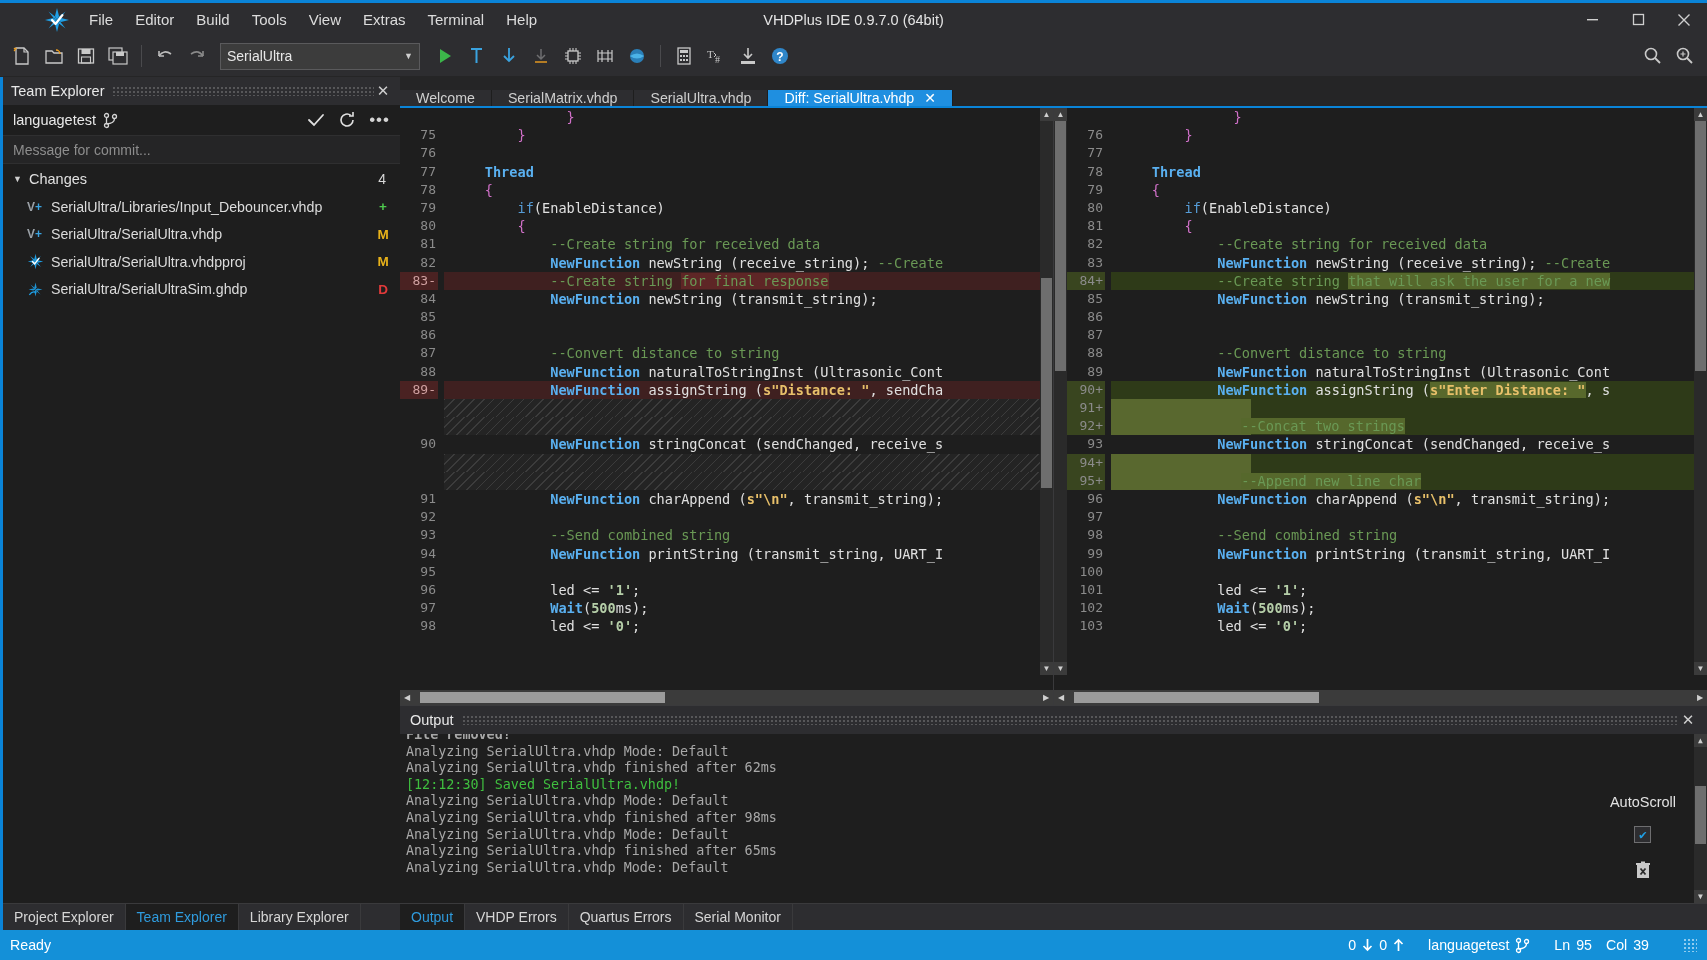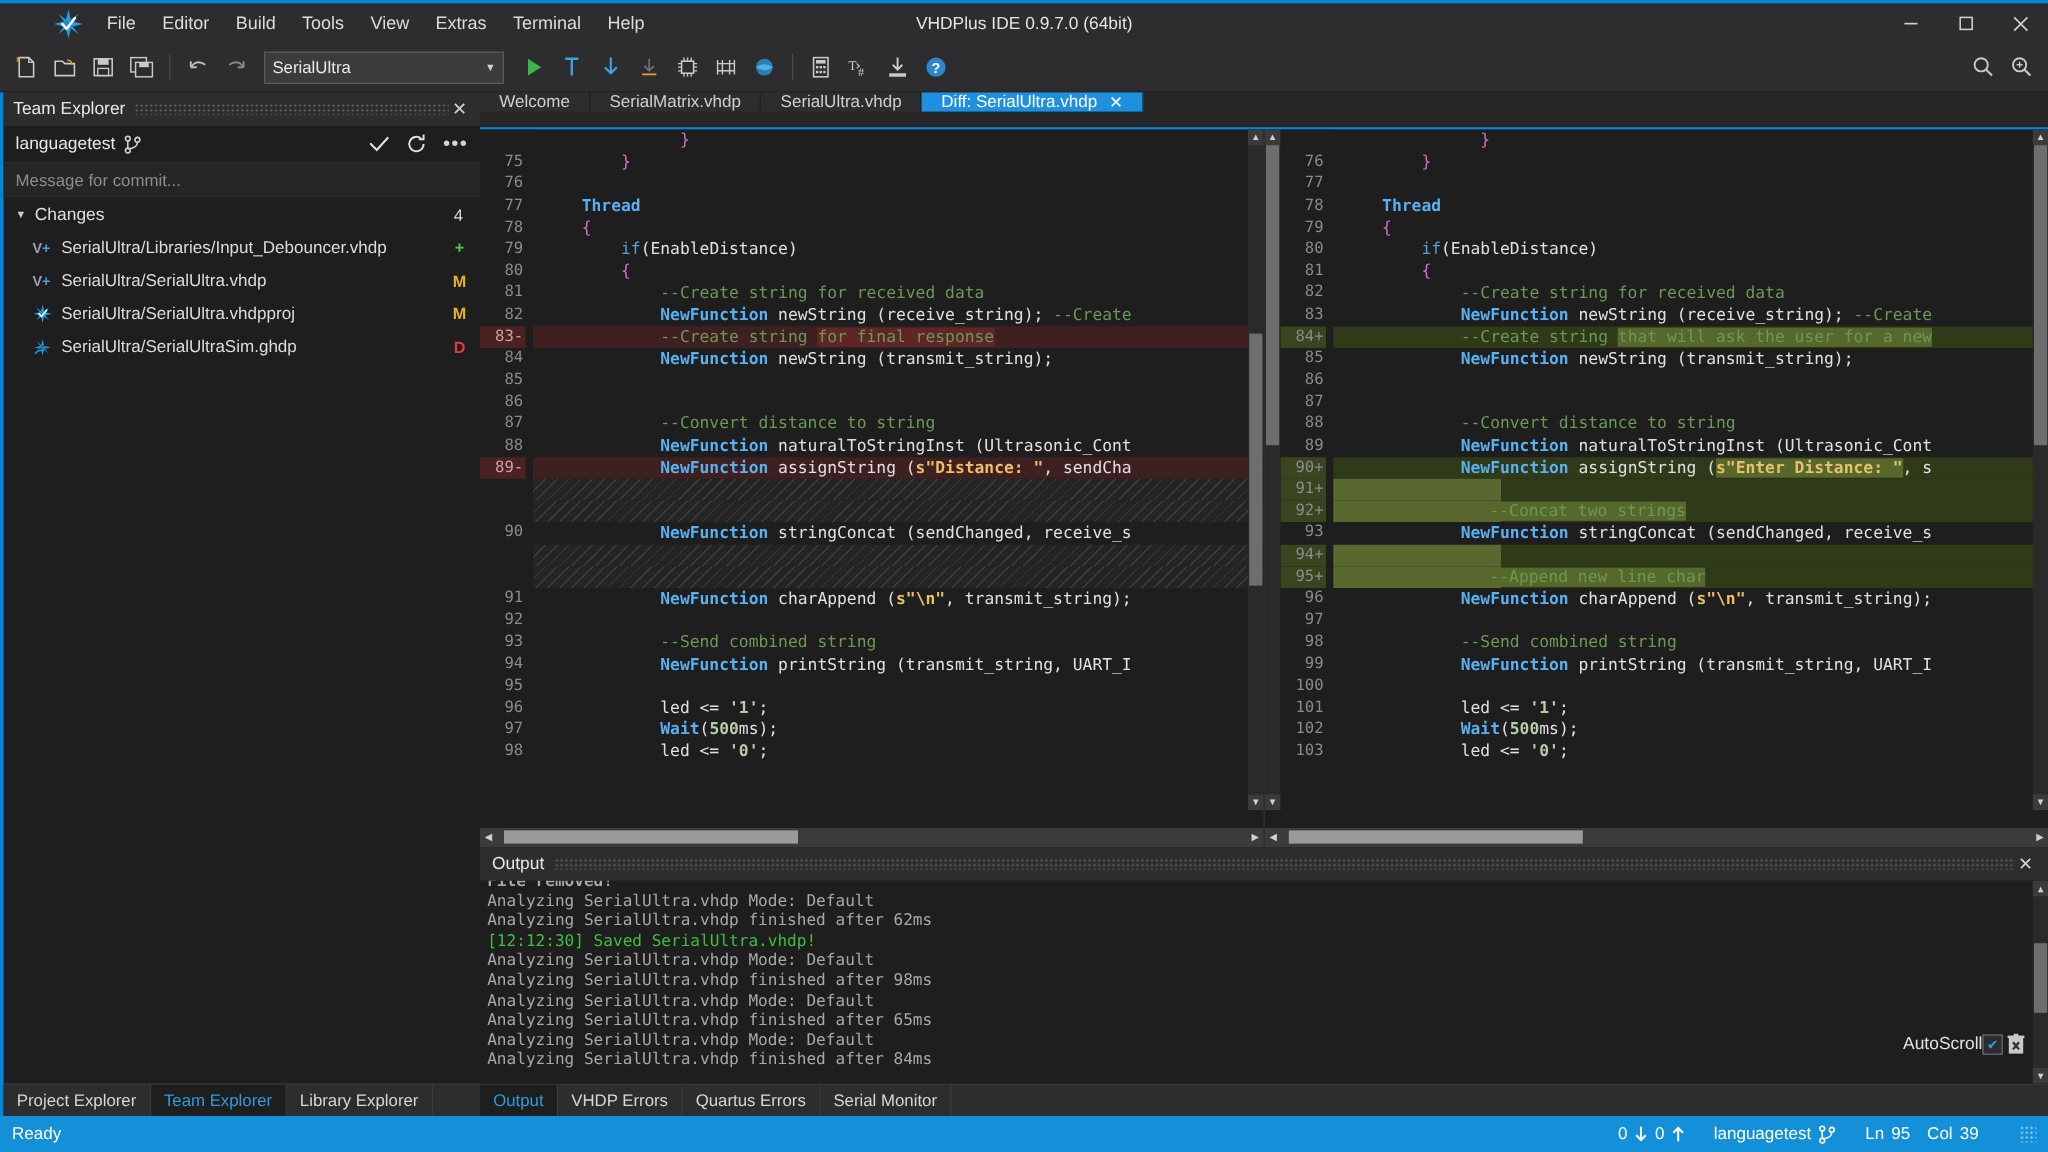--- a/index.html
+++ b/index.html
@@ -77,21 +77,21 @@
   .dock-tabs { height: 27px; background: #2d2d30; display: flex; align-items: stretch;
                flex: none; border-top: 1px solid #3a3a3c; }
   .dock-tab { padding: 0 11px; display: flex; align-items: center; font-size: 14px;
               color: #d6d6d6; border-right: 1px solid #3a3a3c; }
   .dock-tab.active { color: #2f9bdd; background: #1e1e1e; }
 
   
   .rightside { flex: 1; display: flex; flex-direction: column; min-width: 0;
                background: #1e1e1e; }
 
-  .edtabs { height: 29px; background: #252526; display: flex; align-items: flex-start;
+  .edtabs { height: 29px; background: #252526; display: flex; align-items: flex-end;
             flex: none; }
   .edtab { padding: 0 16px; display: flex; align-items: center; font-size: 14.2px;
            color: #cfcfcf; background: #2d2d30; border-right: 1px solid #1e1e1e; }
   .edtab.active { background: #1f8fe0; color: #fff; }
   .edtab .tx { margin-left: 10px; font-size: 14px; }
 
   .diffwrap { flex: 1; display: flex; min-height: 0;
               border-top: 2px solid #0a84d8; background: #1e1e1e; }
   .pane { flex: 1; min-width: 0; display: flex; flex-direction: column;
           background: #1e1e1e; position: relative; }
@@ -155,22 +155,22 @@
   .output { height: 225px; flex: none; display: flex; flex-direction: column;
             background: #1e1e1e; border-top: 1px solid #3a3a3c; }
   .out-head { height: 28px; background: #2d2d30; display: flex; align-items: center;
               padding: 0 10px; flex: none; }
   .out-body { flex: 1; position: relative; overflow: hidden; background: #1e1e1e;
               padding: 2px 0 0 6px; font-family: "DejaVu Sans Mono", monospace;
               font-size: 13.4px; }
   .out-line { height: 16.6px; line-height: 16.6px; color: #a8a8a8; white-space: pre; }
   .out-line.ok { color: #3fbf3f; }
   .out-line.clip { color: #a8a8a8; }
-  .autoscroll { position: absolute; right: 16px; bottom: 22px; display: flex;
-                align-items: center; gap: 0; }
+  .autoscroll { position: absolute; right: 31px; bottom: 22px; display: flex;
+                align-items: center; gap: 16px; flex-direction: column; }
   .as-label { font-family: "Liberation Sans", sans-serif; font-size: 14.5px; color: #e2e2e2; }
   .as-box { width: 17px; height: 17px; background: #2d2d30; border: 1px solid #6e6e70;
             display: flex; align-items: center; justify-content: center;
             color: #1f9fe5; font-size: 13px; font-weight: bold; }
   .trash { width: 22px; height: 22px; display: flex; align-items: center;
            justify-content: center; }
   .out-tabs { height: 27px; background: #2d2d30; display: flex; align-items: stretch;
               flex: none; border-top: 1px solid #3a3a3c; }
 
   
@@ -605,21 +605,20 @@
         <div class="out-body" id="out-log">
             <div class="out-line clip" style="margin-top: -9px; font-weight: bold;">File removed!</div>
             <div class="out-line">Analyzing SerialUltra.vhdp Mode: Default</div>
             <div class="out-line">Analyzing SerialUltra.vhdp finished after 62ms</div>
             <div class="out-line ok">[12:12:30] Saved SerialUltra.vhdp!</div>
             <div class="out-line">Analyzing SerialUltra.vhdp Mode: Default</div>
             <div class="out-line">Analyzing SerialUltra.vhdp finished after 98ms</div>
             <div class="out-line">Analyzing SerialUltra.vhdp Mode: Default</div>
             <div class="out-line">Analyzing SerialUltra.vhdp finished after 65ms</div>
             <div class="out-line">Analyzing SerialUltra.vhdp Mode: Default</div>
-            <div class="out-line">Analyzing SerialUltra.vhdp finished after 84ms</div>
           <div class="autoscroll">
             <span class="as-label">AutoScroll</span>
             <span class="as-box">✔</span>
             <span class="trash">
               <svg width="20" height="20" viewBox="0 0 20 20">
                   <rect x="4" y="5" width="12" height="13" fill="#c9c9c9"></rect>
                   <rect x="3" y="3" width="14" height="2" fill="#c9c9c9"></rect>
                   <rect x="8" y="1.5" width="4" height="2" fill="#c9c9c9"></rect>
                   <path d="M7.5 8.5 l5 6 M12.5 8.5 l-5 6" stroke="#2b2b2b" stroke-width="1.8"></path>
                 </svg>

